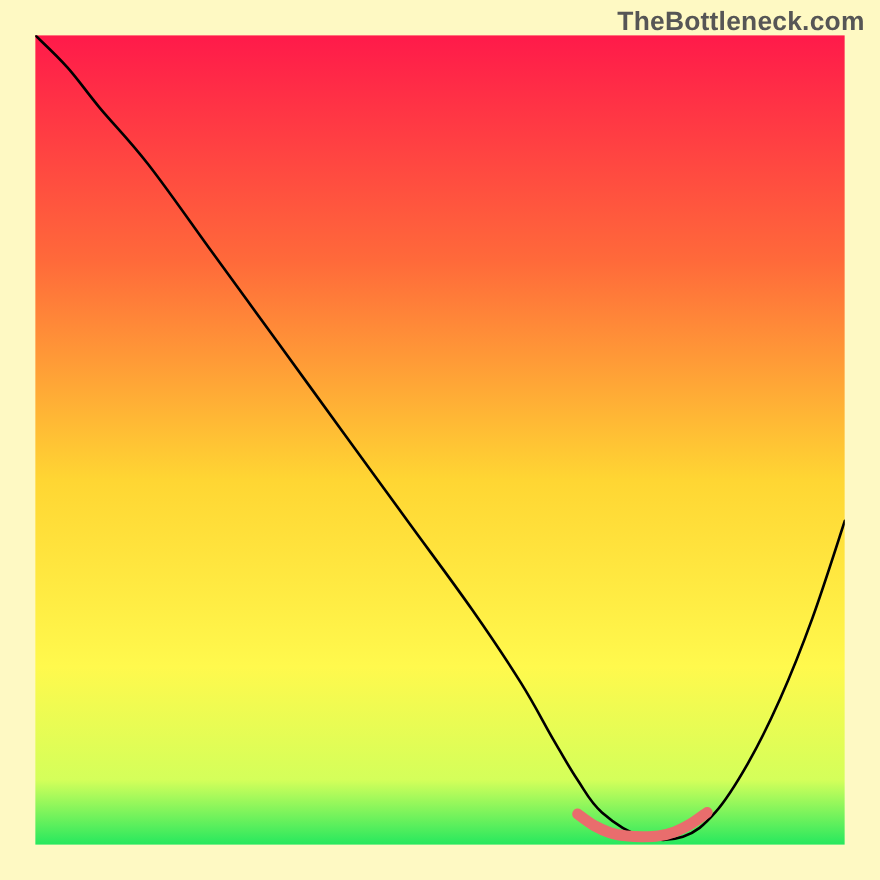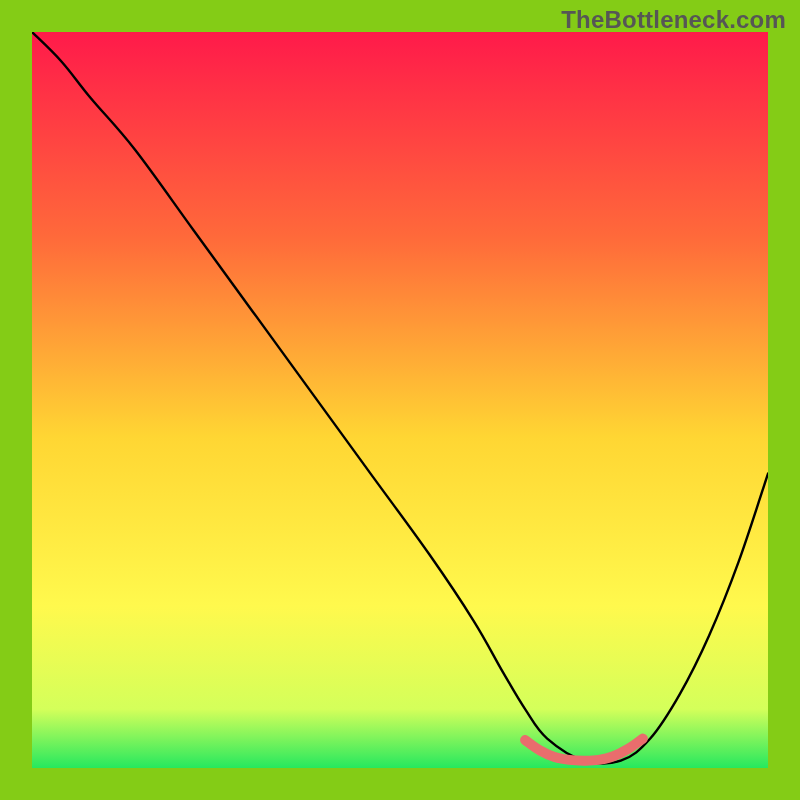--- a/index.html
+++ b/index.html
@@ -1,17 +1,17 @@
 <!DOCTYPE html>
 <html><head>
 <meta charset="utf-8">
 <style>
   * { margin: 0; padding: 0; box-sizing: border-box; }
   body { background: #000; width: 800px; height: 800px; overflow: hidden; position: relative; }
-  .container { position: relative; width: 800px; height: 800px; background: #84cc16; }
+  .container { position: relative; width: 800px; height: 800px; background: #fef9c3; }
   .watermark {
     position: absolute;
     top: 6px;
     right: 14px;
     font-family: Arial, Helvetica, sans-serif;
     font-size: 24px;
     font-weight: 600;
     color: #565656;
     letter-spacing: 0.2px;
     z-index: 10;

